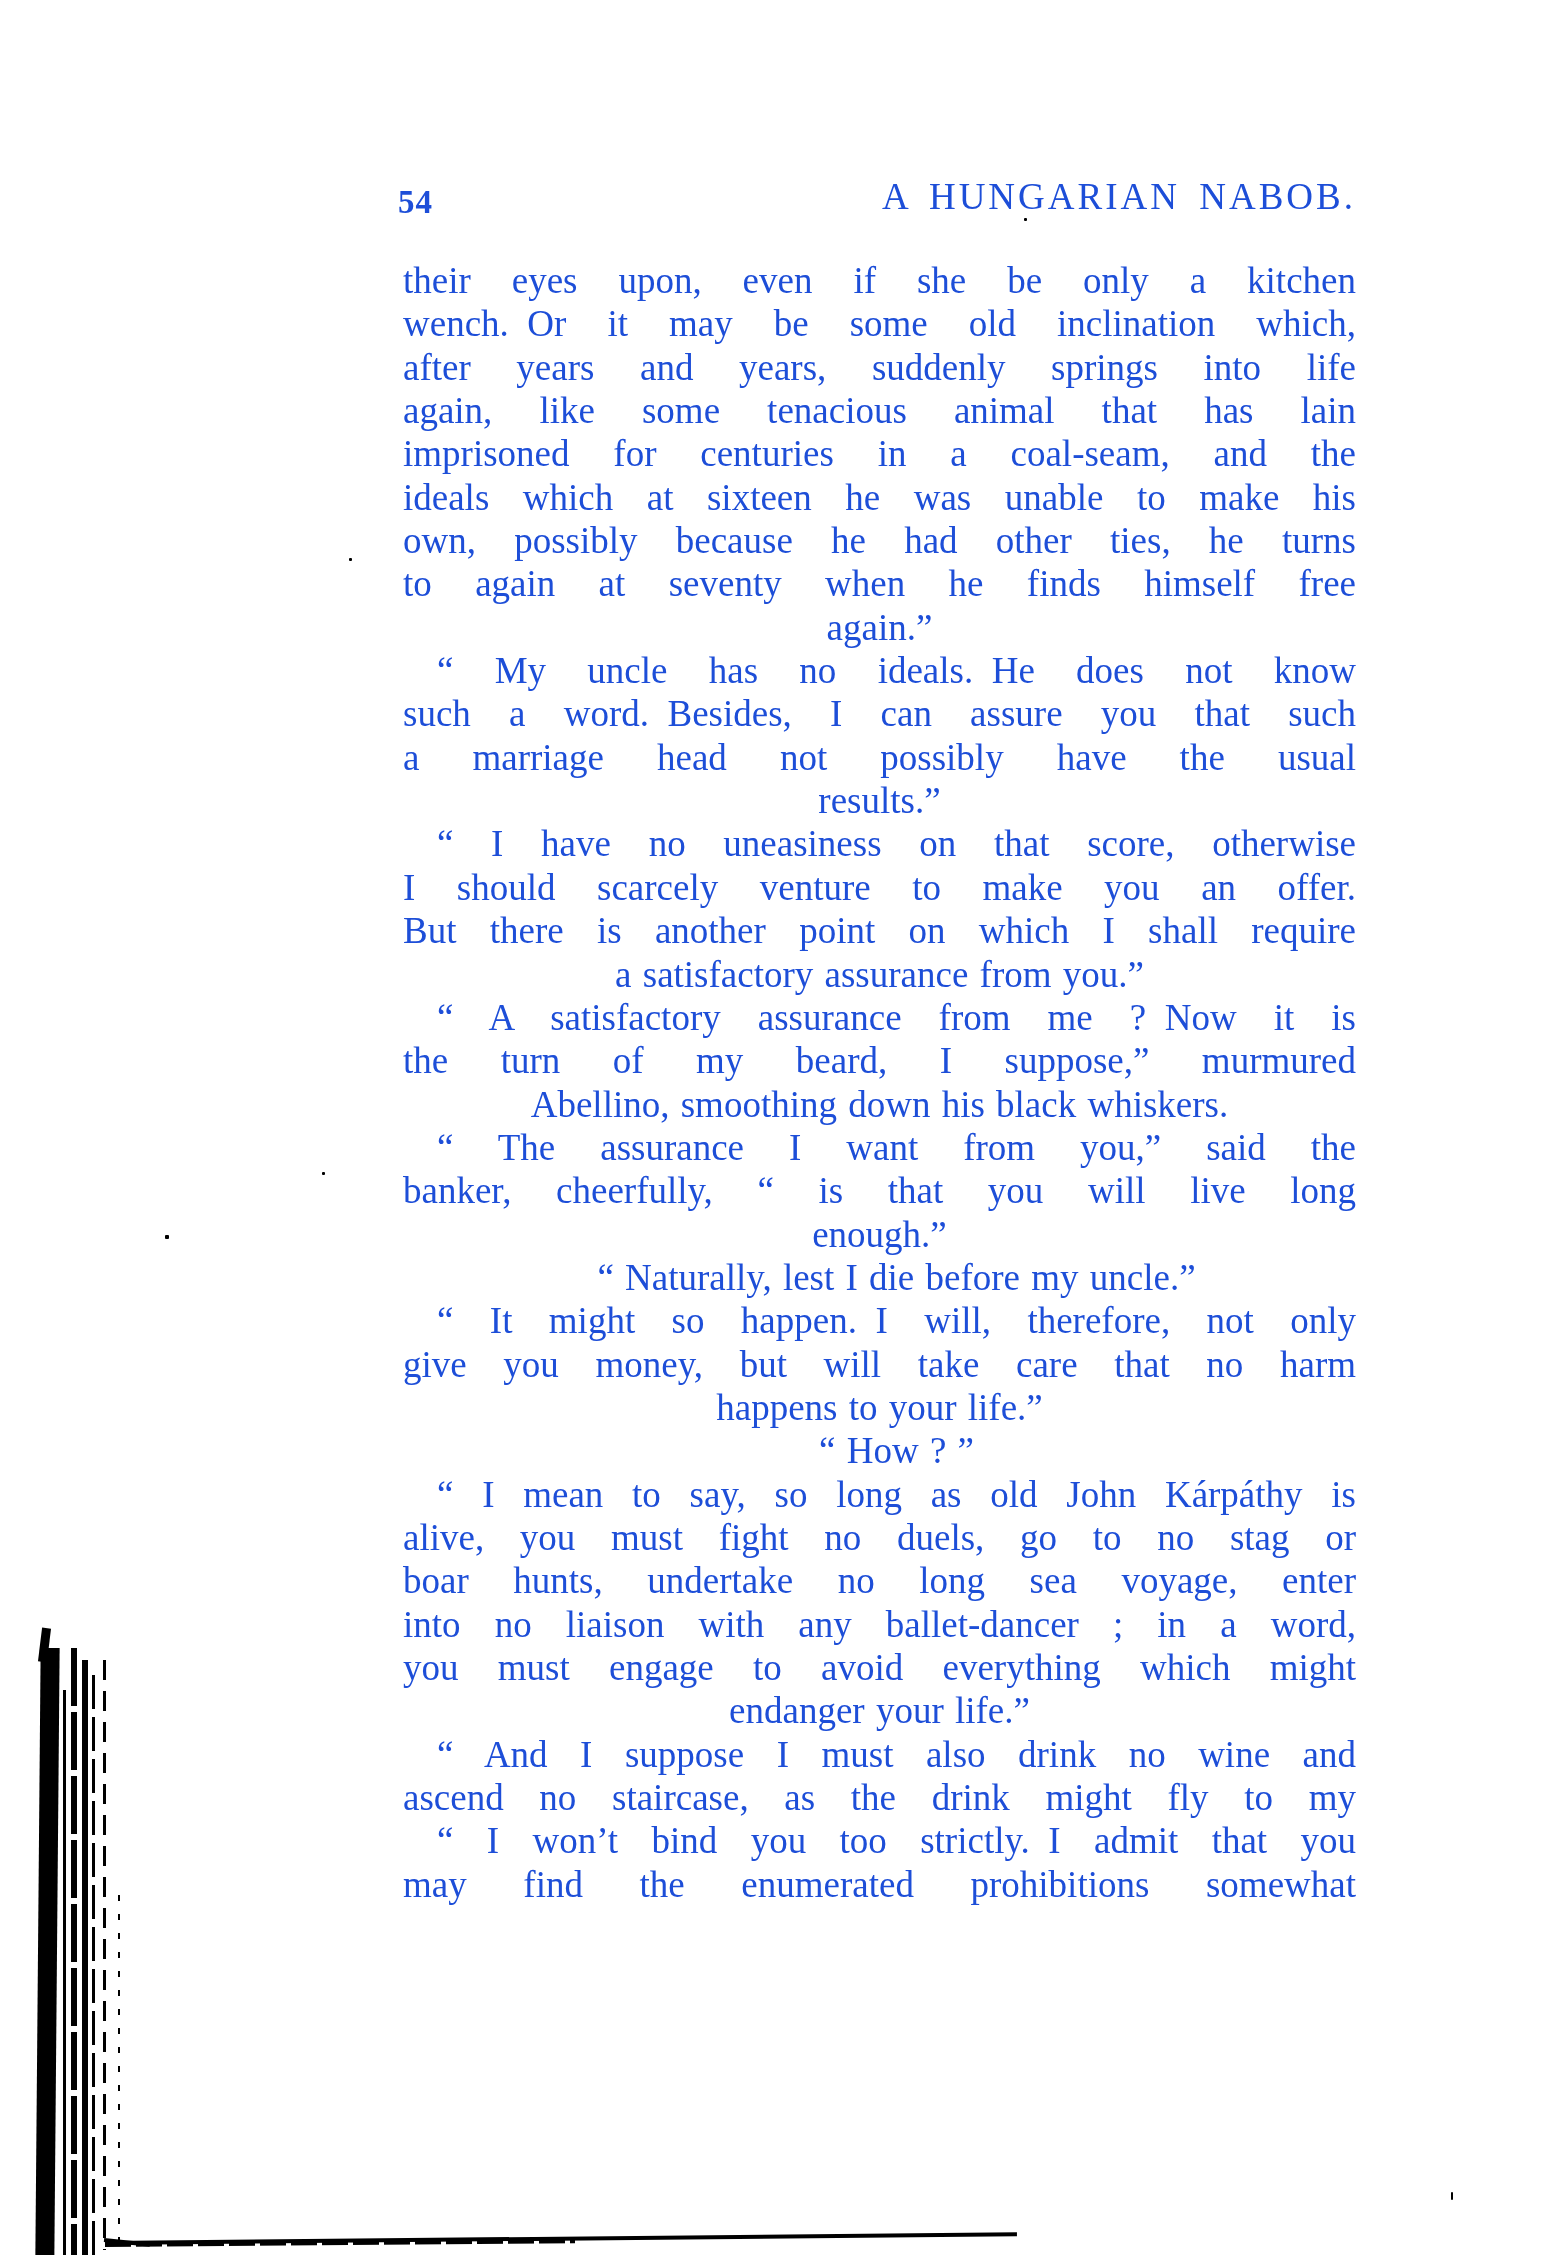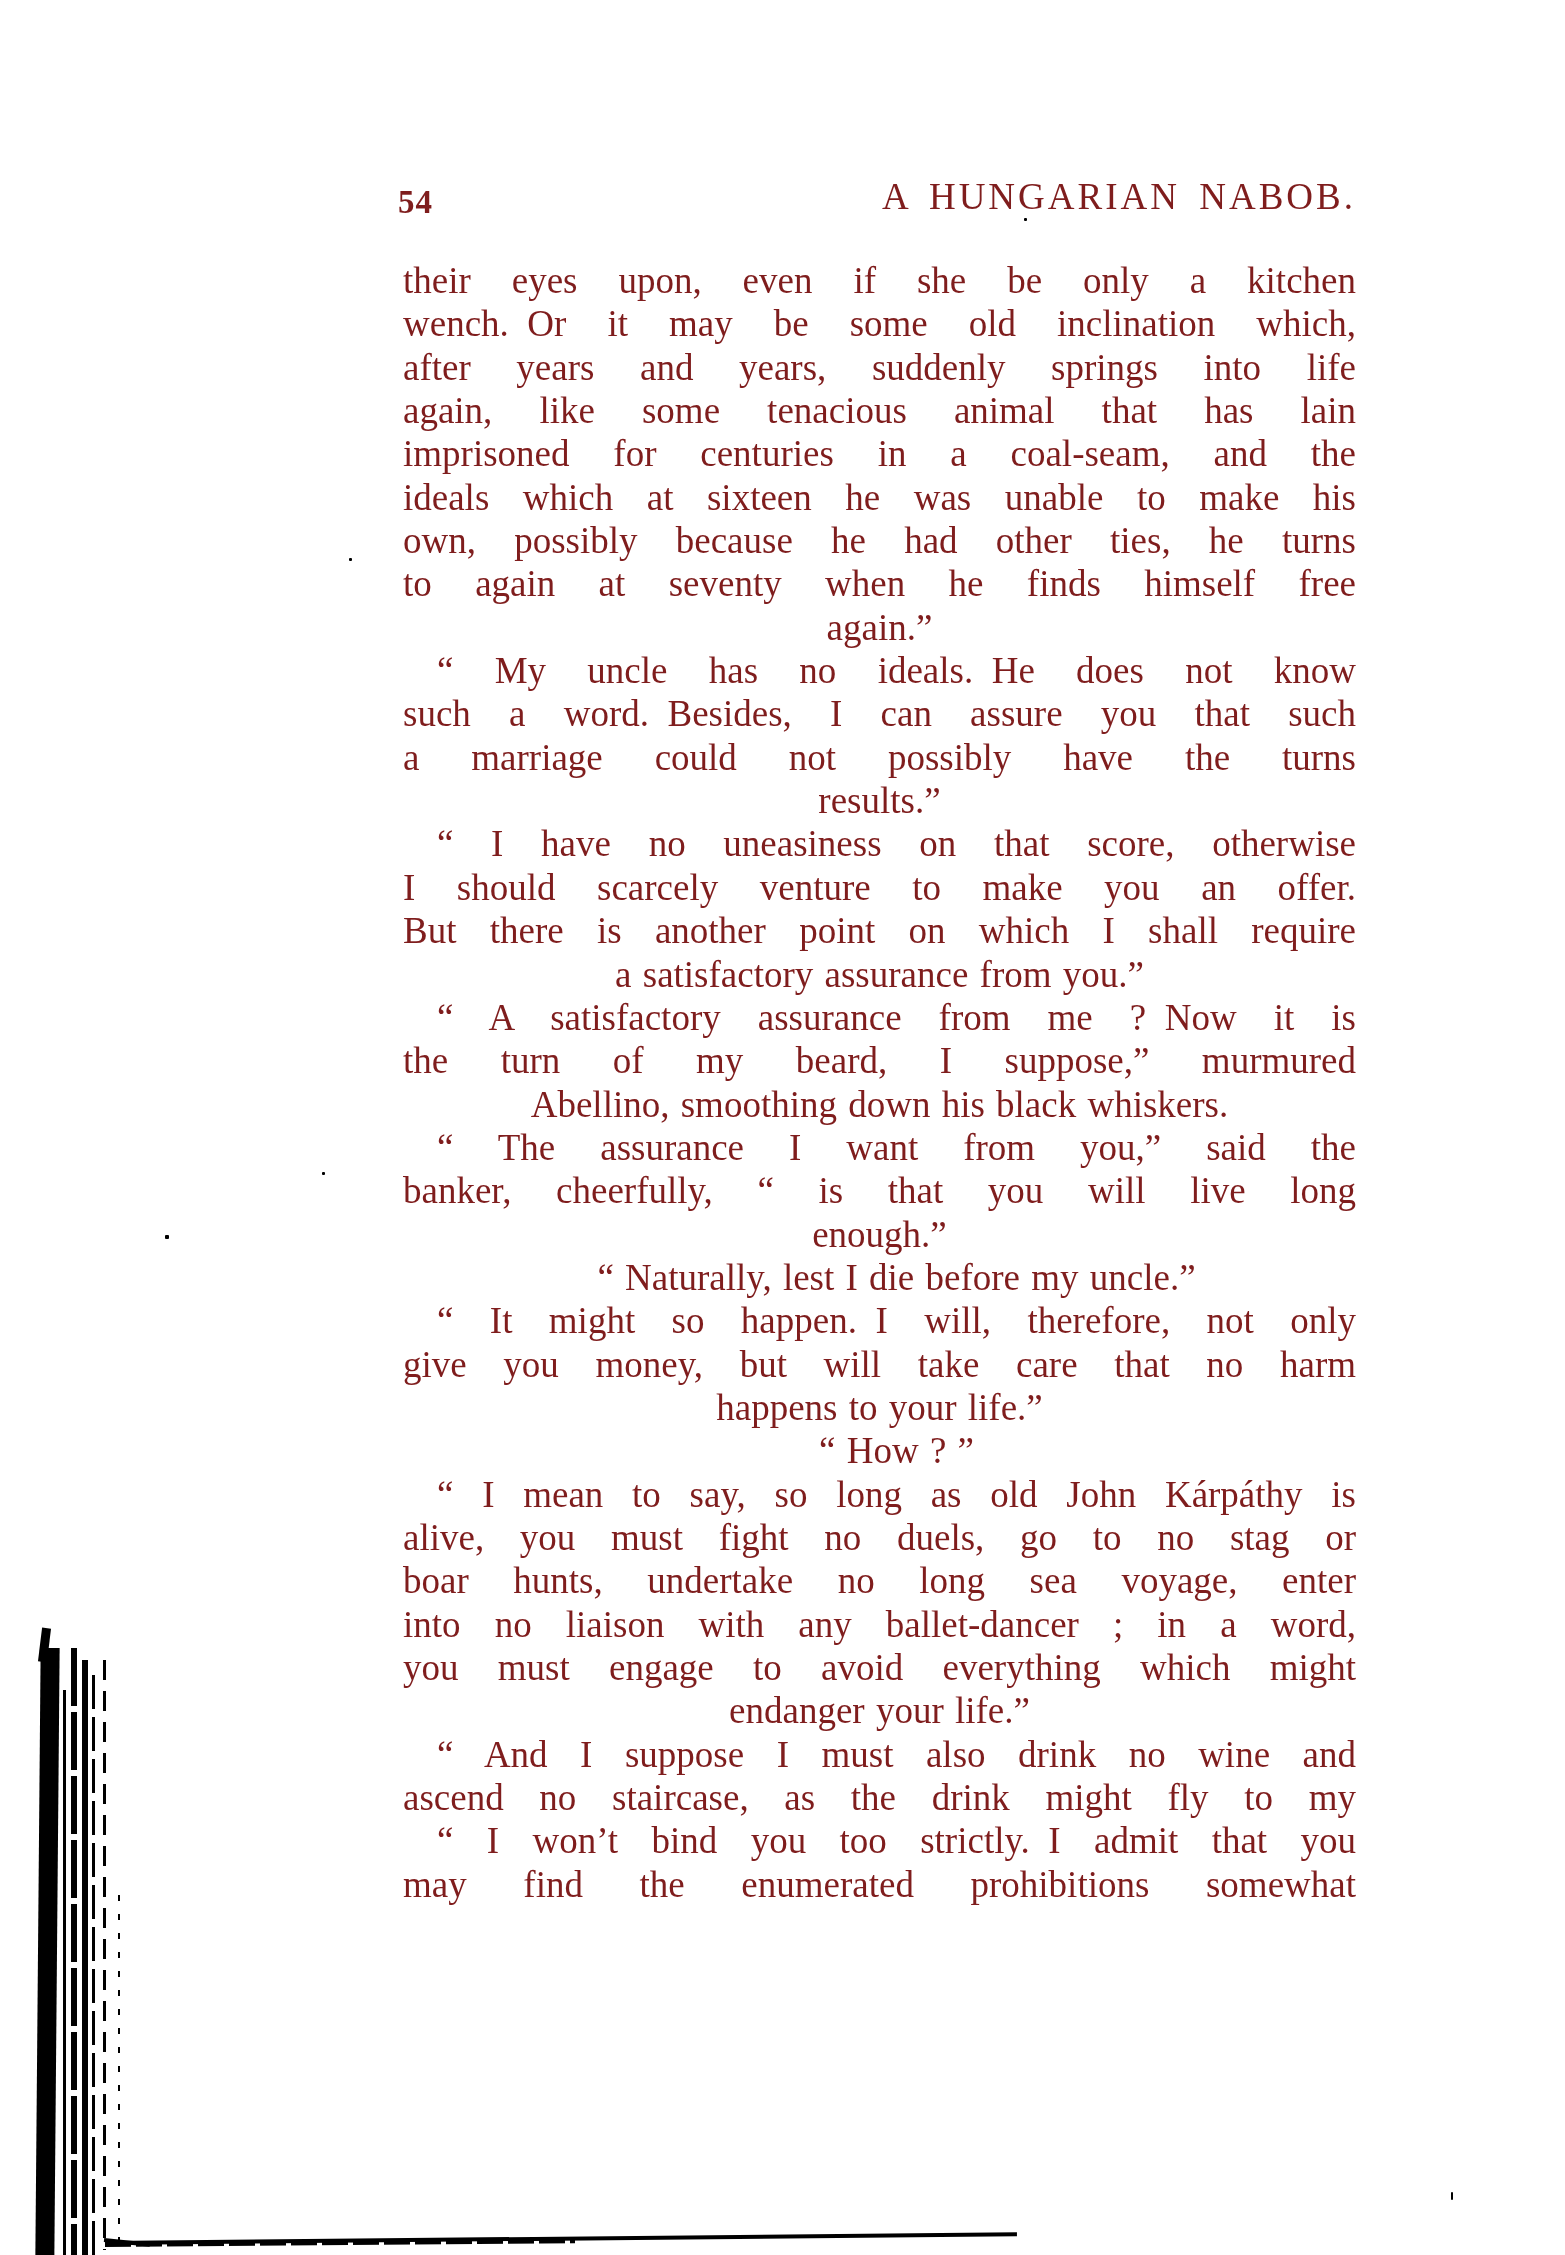--- a/index.html
+++ b/index.html
@@ -2,21 +2,21 @@
 <html><head>
 <meta charset="utf-8">
 <style>
   html,body{margin:0;padding:0;background:#ffffff;}
   #page{
     position:relative;
     width:1565px;height:2255px;
     background:#ffffff;
     overflow:hidden;
     font-family:"Liberation Serif","DejaVu Serif",serif;
-    color:#7f1d1d;
+    color:#1d4ed8;
   }
   
   #folio{
     position:absolute;left:398px;top:186px;
     font-size:33px;font-weight:bold;line-height:1;
     letter-spacing:1px;
   }
   #running-title{
     position:absolute;left:403px;top:178px;width:953px;
     text-align:right;
@@ -81,21 +81,21 @@
       <div class="line j">wench. Or it may be some old inclination which,</div>
       <div class="line j">after years and years, suddenly springs into life</div>
       <div class="line j">again, like some tenacious animal that has lain</div>
       <div class="line j">imprisoned for centuries in a coal-seam, and the</div>
       <div class="line j">ideals which at sixteen he was unable to make his</div>
       <div class="line j">own, possibly because he had other ties, he turns</div>
       <div class="line j">to again at seventy when he finds himself free</div>
       <div class="line">again.”</div>
       <div class="line j in">“ My uncle has no ideals. He does not know</div>
       <div class="line j">such a word. Besides, I can assure you that such</div>
-      <div class="line j">a marriage could not possibly have the turns</div>
+      <div class="line j">a marriage head not possibly have the usual</div>
       <div class="line">results.”</div>
       <div class="line j in">“ I have no uneasiness on that score, otherwise</div>
       <div class="line j">I should scarcely venture to make you an offer.</div>
       <div class="line j">But there is another point on which I shall require</div>
       <div class="line">a satisfactory assurance from you.”</div>
       <div class="line j in">“ A satisfactory assurance from me ? Now it is</div>
       <div class="line j">the turn of my beard, I suppose,” murmured</div>
       <div class="line">Abellino, smoothing down his black whiskers.</div>
       <div class="line j in">“ The assurance I want from you,” said the</div>
       <div class="line j">banker, cheerfully, “ is that you will live long</div>

